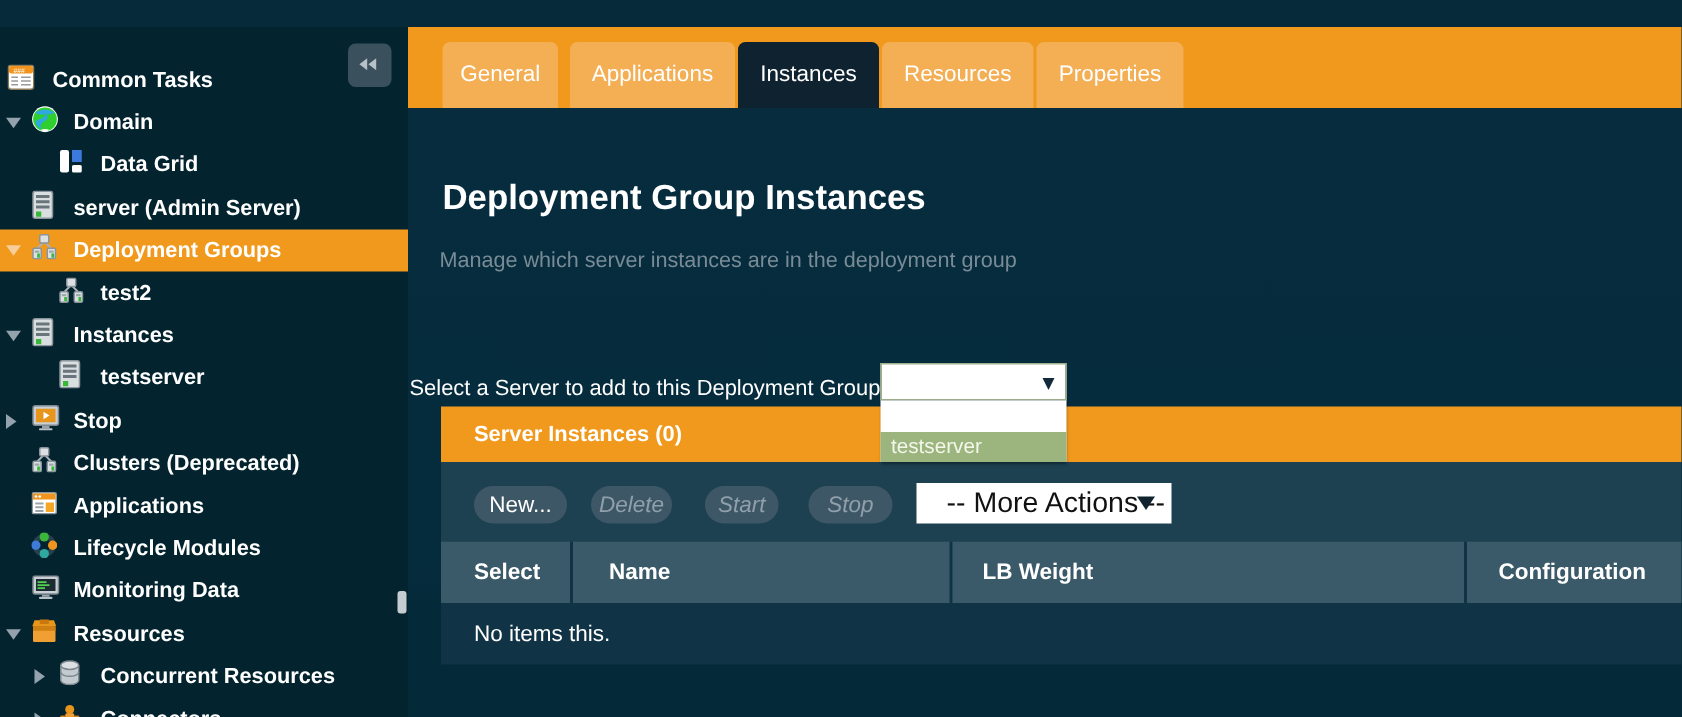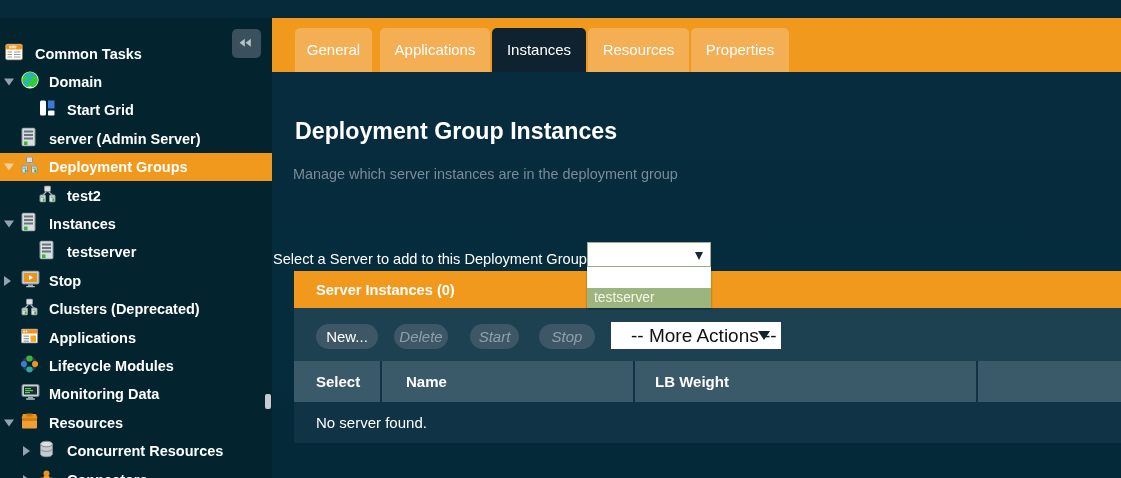--- a/index.html
+++ b/index.html
@@ -85,21 +85,21 @@
             <path d="M6 16.2 Q9 14.8 12 16.2 Q9 18 6 16.2 Z" fill="#fff"></path>
           </svg></span>
         <span class="txt" style="left:49px;">Domain</span>
       </div>
       <div class="srow" style="top:78.4px;">
         <span class="ic" style="left:39px;"><svg width="16" height="18" viewBox="0 0 16 18">
             <rect x="1" y="1.5" width="6" height="15" rx="1.5" fill="#fff"></rect>
             <rect x="9" y="1.5" width="6.5" height="8" fill="#3C79DC"></rect>
             <rect x="9" y="11.5" width="6.5" height="5" rx="1" fill="#fff"></rect>
           </svg></span>
-        <span class="txt" style="left:67px;">Start Grid</span>
+        <span class="txt" style="left:67px;">Data Grid</span>
       </div>
       <div class="srow" style="top:106.80000000000001px;">
         <span class="ic" style="left:21px;"><svg width="15" height="19" viewBox="0 0 15 19">
             <rect x="1" y="0.5" width="13" height="18" rx="1.5" fill="#D9DEE1" stroke="#8a949b"></rect>
             <rect x="3" y="3" width="9" height="2" fill="#6a747b"></rect>
             <rect x="3" y="6.5" width="9" height="2" fill="#6a747b"></rect>
             <rect x="3" y="10" width="9" height="2" fill="#6a747b"></rect>
             <rect x="3" y="14" width="3.5" height="3.5" fill="#37B737"></rect>
           </svg></span>
         <span class="txt" style="left:49px;">server (Admin Server)</span>
@@ -275,25 +275,26 @@
     <div class="btn en" style="left:22px;width:62px;">New...</div>
     <div class="btn dis" style="left:100px;width:54px;">Delete</div>
     <div class="btn dis" style="left:176px;width:49px;">Start</div>
     <div class="btn dis" style="left:245px;width:56px;">Stop</div>
     <div id="moreact">-- More Actions --<span class="caret"></span></div>
   </div>
   <div id="thead">
     <div class="th" style="left:22px;">Select</div>
     <div class="th" style="left:112px;">Name</div>
     <div class="th" style="left:361px;">LB Weight</div>
+    <div class="th" style="left:705px;">Configuration</div>
     <div class="tsep" style="left:86px;"></div>
     <div class="tsep" style="left:339px;"></div>
     <div class="tsep" style="left:682px;"></div>
   </div>
-  <div id="tbody"><span style="margin-left:22px;">No server found.</span></div>
+  <div id="tbody"><span style="margin-left:22px;">No items this.</span></div>
 
   <div id="selbox">
       <span class="caret"></span>
     </div>
   <div id="droplist">
       <div class="opt2">testserver</div>
     </div>
 </div>
 
 </body></html>

